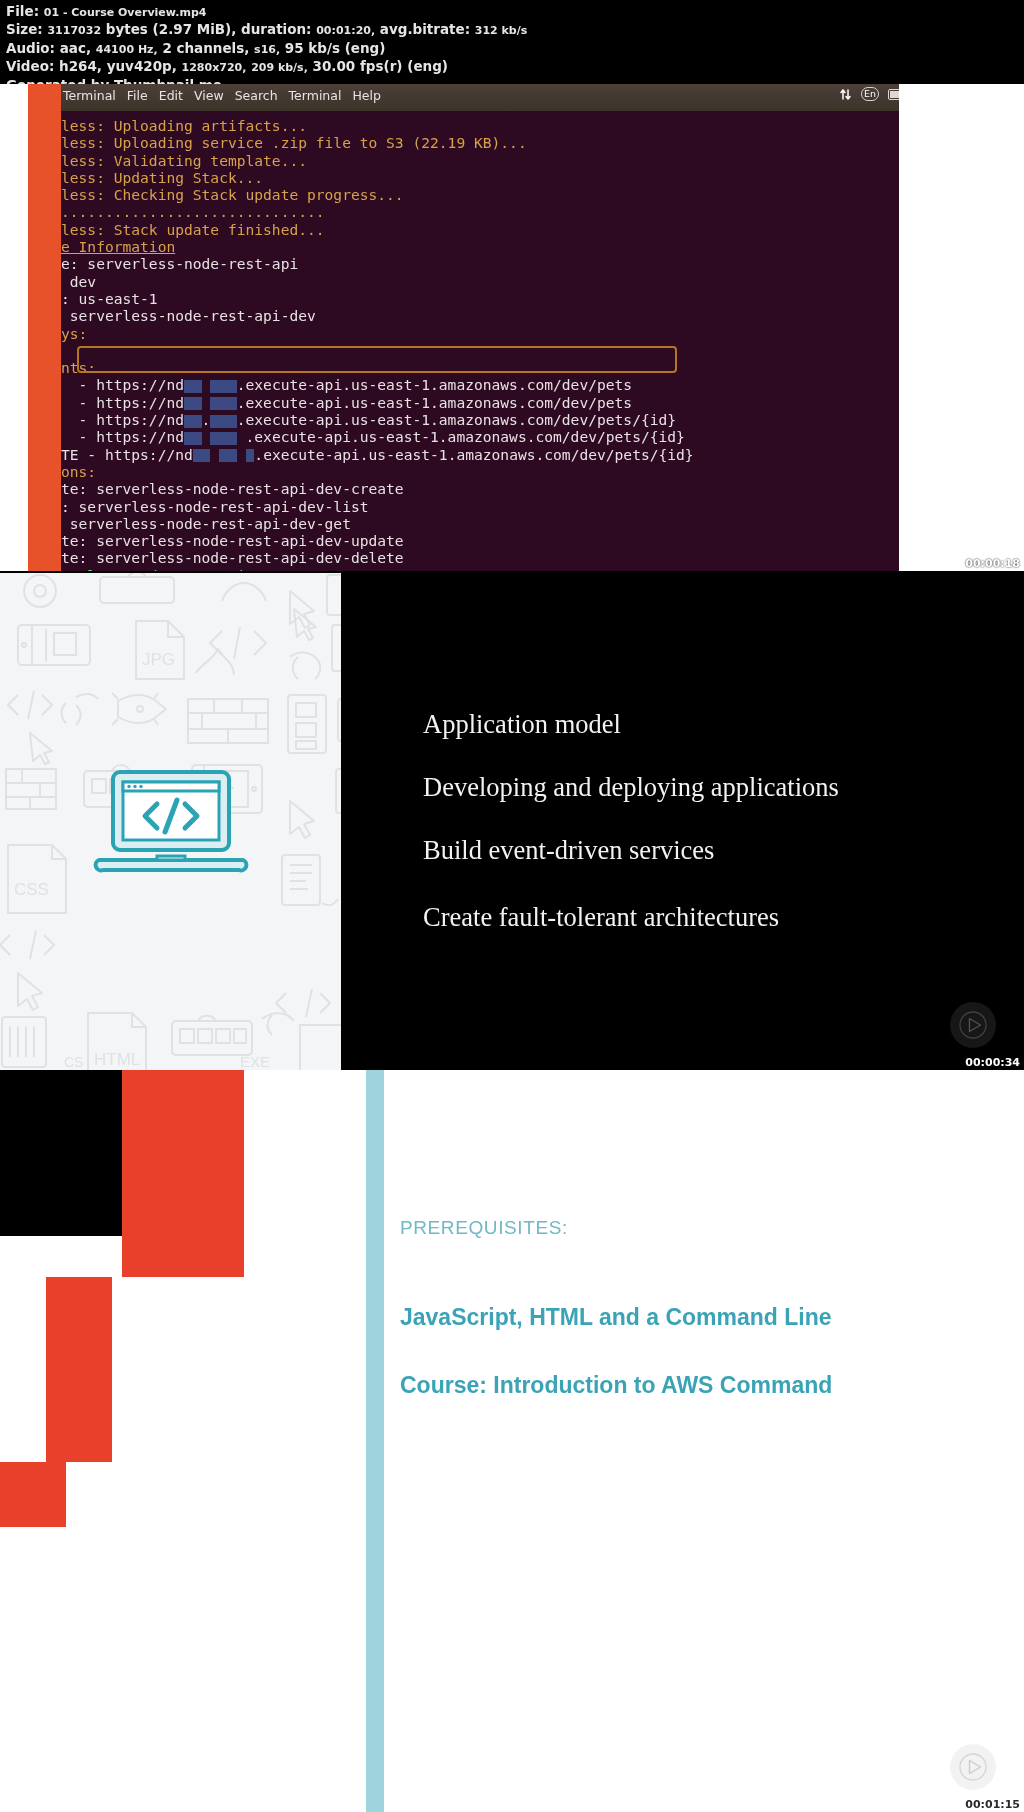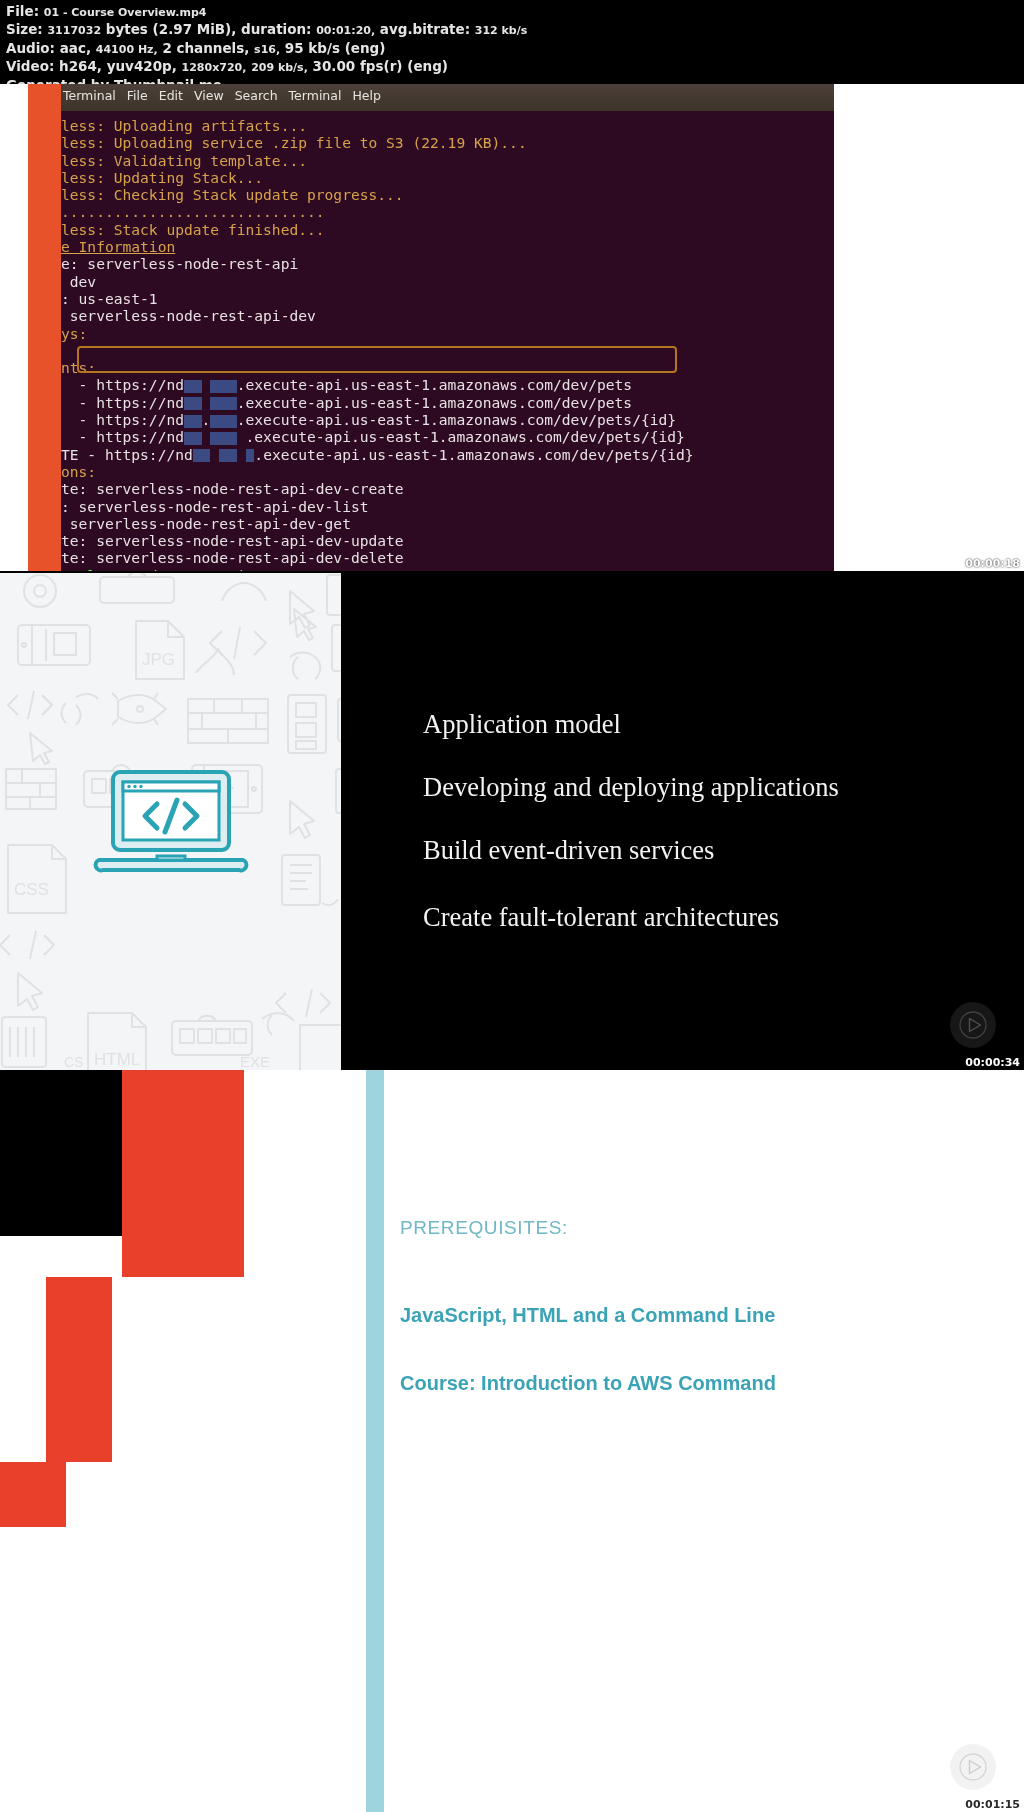--- a/index.html
+++ b/index.html
@@ -30,21 +30,21 @@
   .meta-line .sm { font-size: 11px; }
 
   
   .panel1 {
     position: absolute; left: 0; top: 84px; width: 1024px; height: 487px;
     background: #ffffff; overflow: hidden;
   }
   .term-desktop-left { position:absolute; left:0; top:0; width:28px; height:487px; background:#ffffff; }
   .term-unity-bar { position:absolute; left:28px; top:0; width:33px; height:487px; background:#e8522a; }
   .term-window {
-    position:absolute; left:61px; top:0; width:773px; height:487px;
+    position:absolute; left:61px; top:0; width:838px; height:487px;
     background:#2d0a22; overflow:hidden;
   }
   .term-titlebar {
     position:absolute; left:0; top:0; width:963px; height:27px;
     background: linear-gradient(to bottom, #4c4039 0%, #3c3329 100%);
     color:#e6e1dc;
   }
   .term-menu {
     position:absolute; left:2px; top:4px;
     font-size: 12.5px; font-family:"DejaVu Sans", sans-serif;
@@ -146,21 +146,21 @@
   .p3-red3 { position:absolute; left:0;   top:392px; width:66px; height:65px;  background:#e8402a; }
   .p3-accent { position:absolute; left:366px; top:0; width:18px; height:742px; background:#9ed4dd; }
   .p3-body { position:absolute; left:384px; top:0; width:640px; height:742px; background:#fff; }
   .p3-kicker {
     position:absolute; left:16px; top:147px;
     font-size:19px; color:#6fb8c4; letter-spacing:0.6px;
     font-family:"Liberation Sans", sans-serif;
   }
   .p3-head {
     position:absolute; left:16px;
-    font-size:20px; font-weight:bold; color:#3aa3b5;
+    font-size:23px; font-weight:bold; color:#3aa3b5;
     font-family:"Liberation Sans", sans-serif; white-space:nowrap;
   }
 </style>
 </head>
 <body>
 
 <div class="sheet">
 
   <div class="meta">
     <div class="meta-line">

